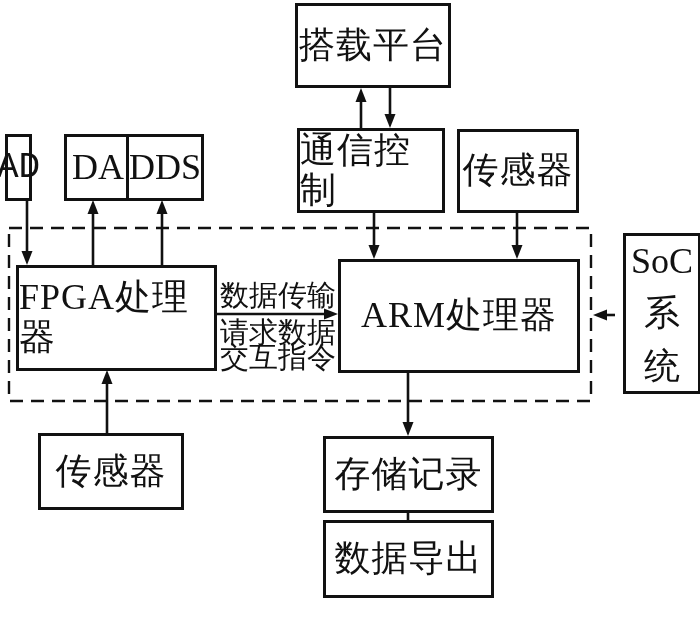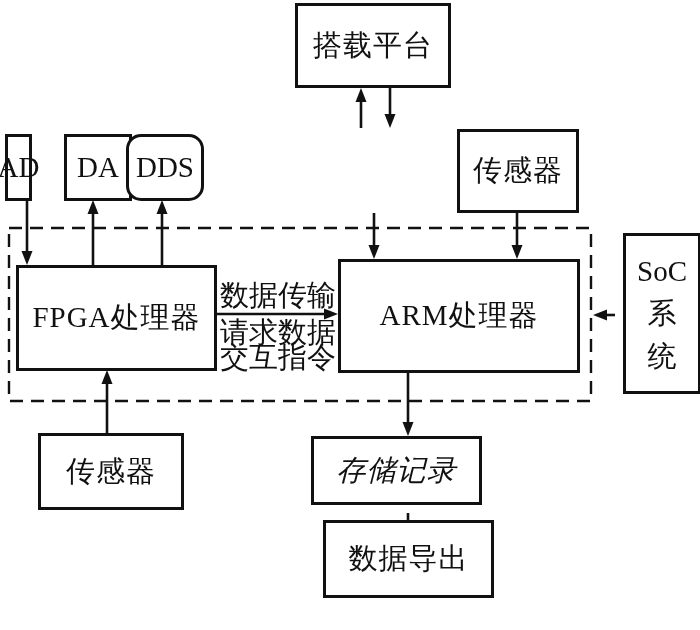--- a/index.html
+++ b/index.html
@@ -25,35 +25,35 @@
   }
   .node {
     position: absolute;
     box-sizing: border-box;
     border: 3px solid #111111;
     background: #ffffff;
     display: flex;
     align-items: center;
     justify-content: center;
     text-align: left;
-    font-size: 29px;
+    font-size: 36px;
     letter-spacing: 1px;
     line-height: 1.1;
   }
   #node-platform      { left:295px; top:3px;   width:156px; height:85px;  }
   #node-comm          { left:297px; top:128px; width:148px; height:85px;  }
   #node-sensor-top    { left:457px; top:129px; width:122px; height:84px;  }
-  #node-ad            { left:5px;   top:134px; width:27px;  height:67px;  letter-spacing:0; }
+  #node-ad            { left:5px;   top:134px; width:27px;  height:67px;  letter-spacing:0;font-family:Liberation Mono, monospace; }
   #node-da            { left:64px;  top:134px; width:68px;  height:67px;  letter-spacing:0; }
-  #node-dds           { left:126px; top:134px; width:78px;  height:67px;  letter-spacing:0;border-radius:15px; }
+  #node-dds           { left:126px; top:134px; width:78px;  height:67px;  letter-spacing:0; }
   #node-fpga          { left:16px;  top:265px; width:201px; height:106px; }
   #node-arm           { left:338px; top:259px; width:242px; height:114px; }
   #node-soc           { left:615px; top:233px; width:78px;  height:161px; flex-direction:column; line-height:1.45; letter-spacing:0;margin-left:8px; }
   #node-sensor-bottom { left:38px;  top:433px; width:146px; height:77px;  }
-  #node-storage       { left:311px; top:436px; width:171px; height:69px;font-style:italic;  }
+  #node-storage       { left:323px; top:436px; width:171px; height:77px;  }
   #node-export        { left:323px; top:520px; width:171px; height:78px;  }
   .edge-label {
     position: absolute;
     left: 211px;
     width: 134px;
     text-align: center;
     font-size: 29px;
     letter-spacing: 0;
     white-space: nowrap;
     line-height: 1;
@@ -123,20 +123,21 @@
       <line x1="408" y1="373" x2="408" y2="424"></line>
       <polygon points="408,436 402.5,422 413.5,422"></polygon>
     </g>
     <g>
       <line x1="408" y1="513" x2="408" y2="536"></line>
       <polygon points="408,548 402.5,534 413.5,534"></polygon>
     </g>
   </svg>
 
   <div class="node" id="node-platform">搭载平台</div>
+  <div class="node" id="node-comm">通信控制</div>
   <div class="node" id="node-sensor-top">传感器</div>
   <div class="node" id="node-ad">AD</div>
   <div class="node" id="node-da">DA</div>
   <div class="node" id="node-dds">DDS</div>
   <div class="node" id="node-arm">ARM处理器</div>
   <div class="node" id="node-fpga">FPGA处理器</div>
 
   <div class="node" id="node-soc">
     <div>SoC</div>
     <div>系</div>

